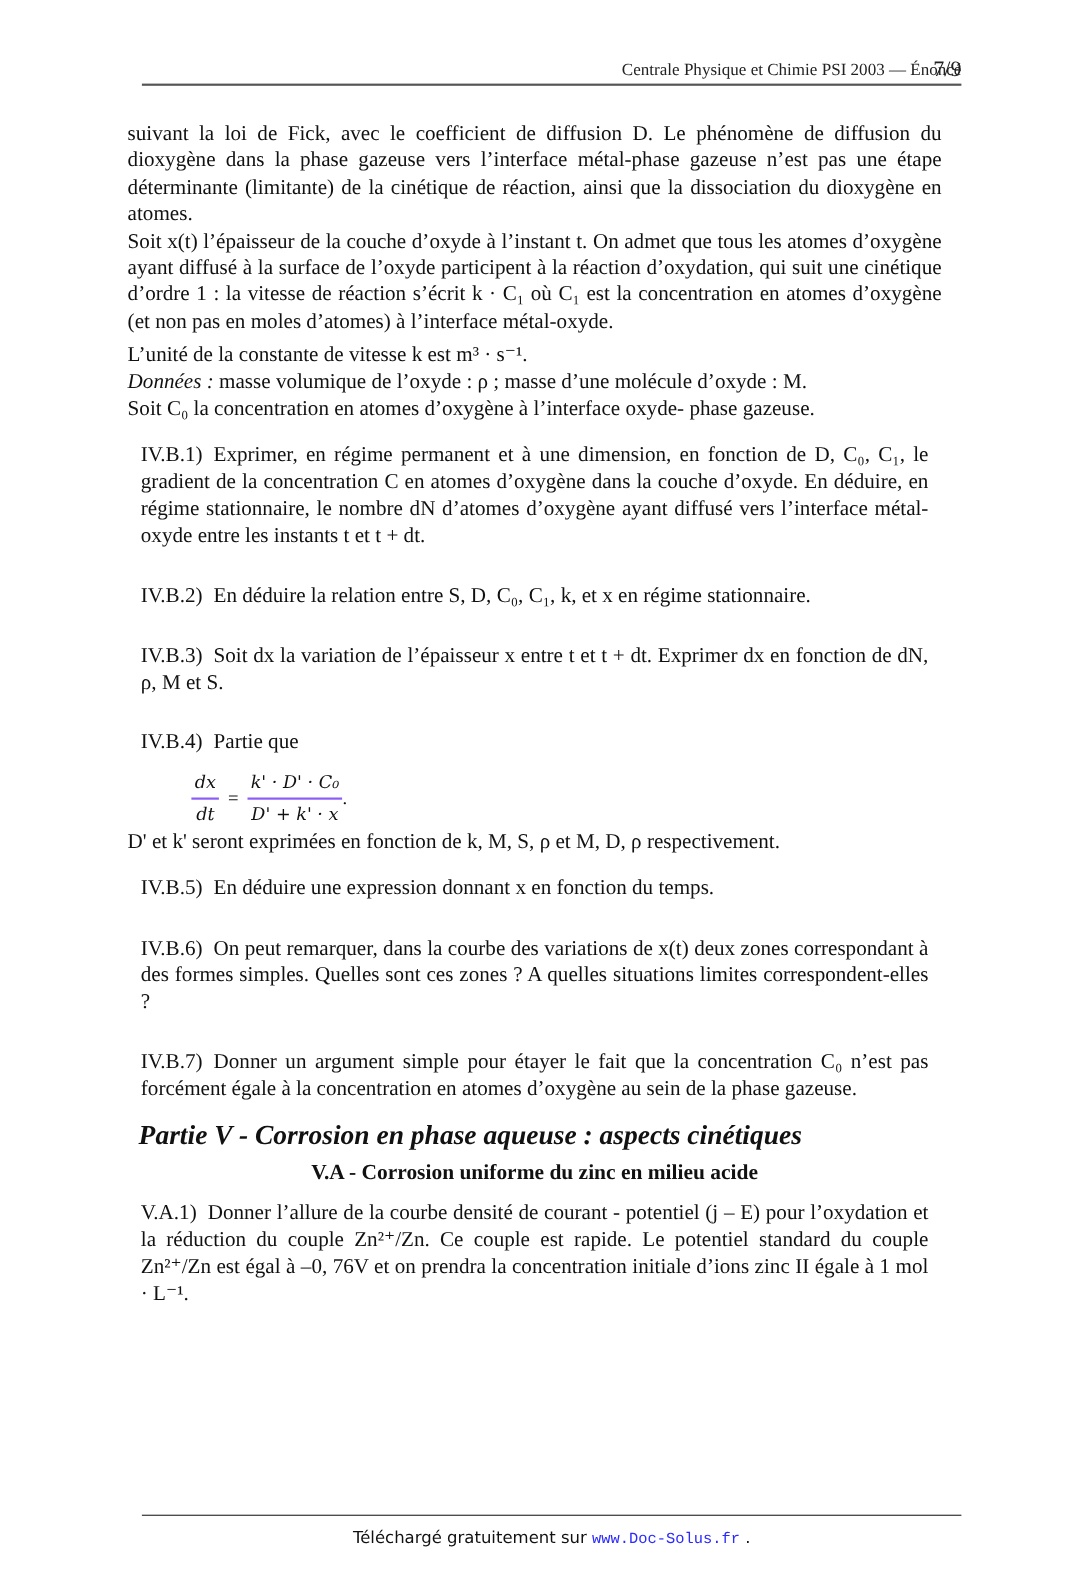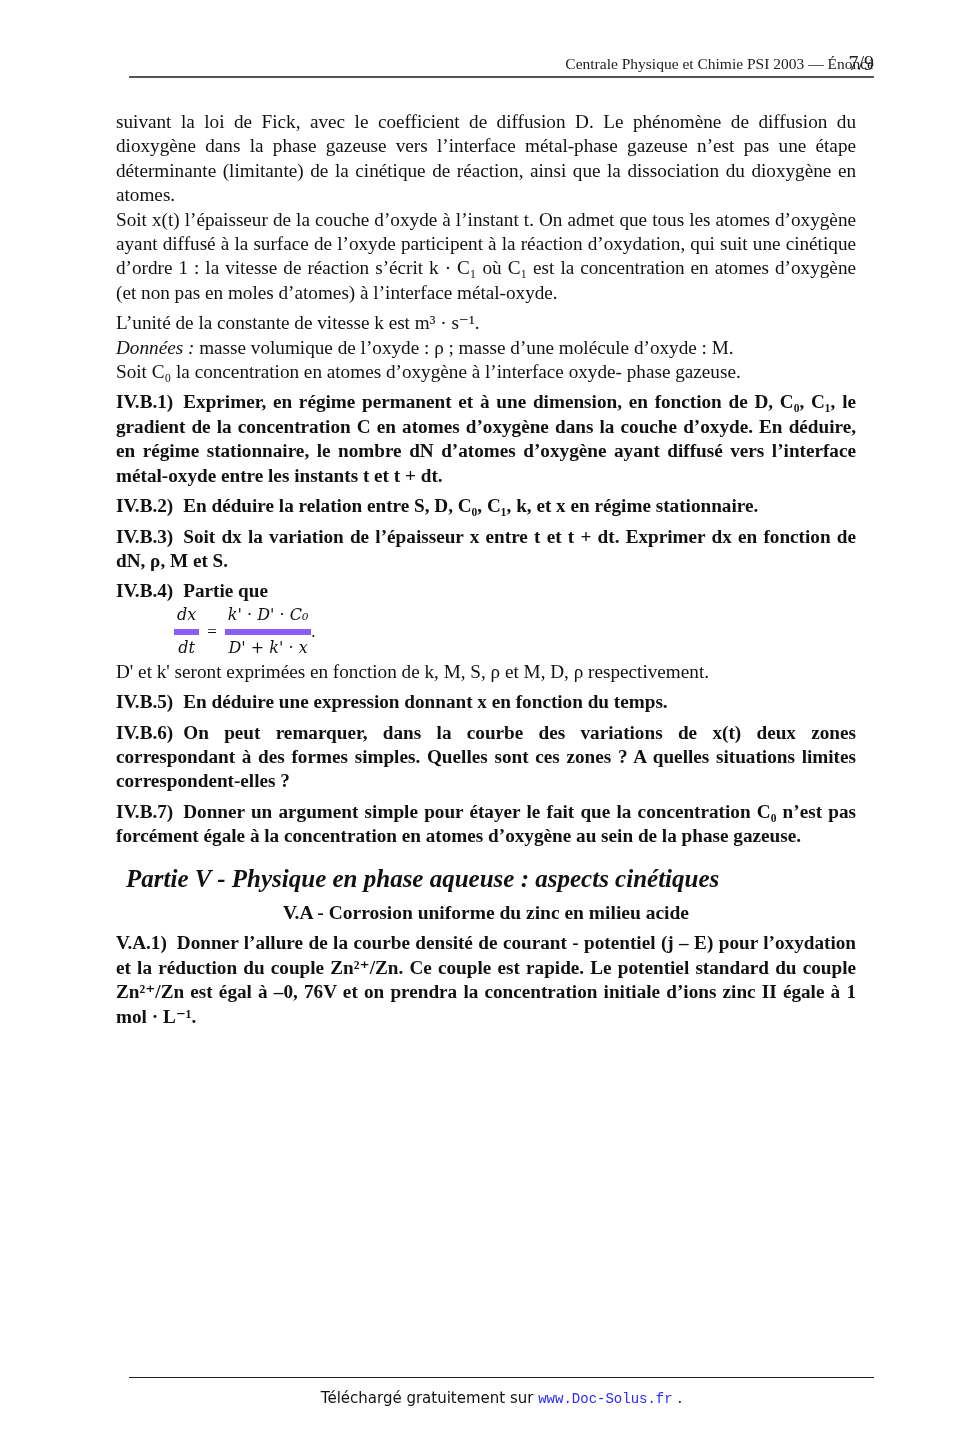--- a/index.html
+++ b/index.html
@@ -7,26 +7,26 @@
          font-family: "Liberation Serif", "DejaVu Serif", serif; color: #111; }
   .header { position: absolute; left: 129px; top: 52px; width: 745px; height: 26px; }
   .header-title { position: absolute; left: 0; width: 745px; text-align: right; top: 3px;
                   font-size: 15.5px; color: #222; }
   .header-page { position: absolute; right: 0; top: 0; font-size: 20px; color: #222; }
   .header-rule { position: absolute; left: 129px; top: 76px; width: 745px; height: 2px; background: #555; }
 
   .content { position: absolute; left: 116px; top: 110px; width: 740px; font-size: 19.2px; line-height: 24.4px; }
   .p { margin: 0; text-align: justify; }
   .gap { height: 6px; }
-  .q { margin: 0; text-align: justify; font-weight: bold; }
+  .q { margin: 12px; text-align: justify; }
   .qlabel { margin-right: 10px; }
   .m { font-style: italic; font-family: "DejaVu Serif", serif; font-size: 16px; }
   .formula { margin: 2px 0 2px 58px; display: flex; align-items: center; height: 52px; font-size: 17px; }
   .frac { display: inline-flex; flex-direction: column; align-items: center; vertical-align: middle; }
-  .frac .num { border-bottom: 6px solid #8b5cf6; padding: 0 3px 1px; }
+  .frac .num { border-bottom: 2px solid #8b5cf6; padding: 0 3px 1px; }
   .frac .den { padding: 1px 3px 0; }
   .eq { margin: 0 8px; }
   .part-title { font-weight: bold; font-style: italic; font-size: 25px; margin: 18px 0 10px 10px; }
   .section-title { font-weight: bold; font-size: 19.5px; margin: 4px 0 6px 0; text-align: center; }
 
   .footer-rule { position: absolute; left: 129px; top: 1377px; width: 745px; height: 1px; background: #222; }
   .footer { position: absolute; left: 129px; top: 1389px; width: 745px; text-align: center;
             font-family: "DejaVu Sans", sans-serif; font-size: 15px; color: #111; }
   .footer-link { font-family: Liberation Mono, monospace; color: #2a2aff; font-size: 14px; text-decoration: none; }
 </style>
@@ -70,21 +70,21 @@
   </div>
 
   <p class="p">D' et k' seront exprimées en fonction de k, M, S, ρ et M, D, ρ respectivement.</p>
   <div class="gap"></div>
   <p class="q"><span class="qlabel">IV.B.5)</span><span>En déduire une expression donnant x en fonction du temps.</span></p>
   <div class="gap"></div>
   <p class="q"><span class="qlabel">IV.B.6)</span><span>On peut remarquer, dans la courbe des variations de x(t) deux zones correspondant à des formes simples. Quelles sont ces zones ? A quelles situations limites correspondent-elles ?</span></p>
   <div class="gap"></div>
   <p class="q"><span class="qlabel">IV.B.7)</span><span>Donner un argument simple pour étayer le fait que la concentration C₀ n’est pas forcément égale à la concentration en atomes d’oxygène au sein de la phase gazeuse.</span></p>
 
-  <div class="part-title">Partie V - Physique en phase aqueuse : aspects cinétiques</div>
+  <div class="part-title">Partie V - Corrosion en phase aqueuse : aspects cinétiques</div>
   <div class="section-title">V.A - Corrosion uniforme du zinc en milieu acide</div>
   <p class="q"><span class="qlabel">V.A.1)</span><span>Donner l’allure de la courbe densité de courant - potentiel (j – E) pour l’oxydation et la réduction du couple Zn²⁺/Zn. Ce couple est rapide. Le potentiel standard du couple Zn²⁺/Zn est égal à –0, 76V et on prendra la concentration initiale d’ions zinc II égale à 1 mol · L⁻¹.</span></p>
 </div>
 
 <div class="footer-rule"></div>
 <div class="footer">
   <span>Téléchargé gratuitement sur </span><a class="footer-link">www.Doc-Solus.fr</a><span> .</span>
 </div>
 
 </body></html>

